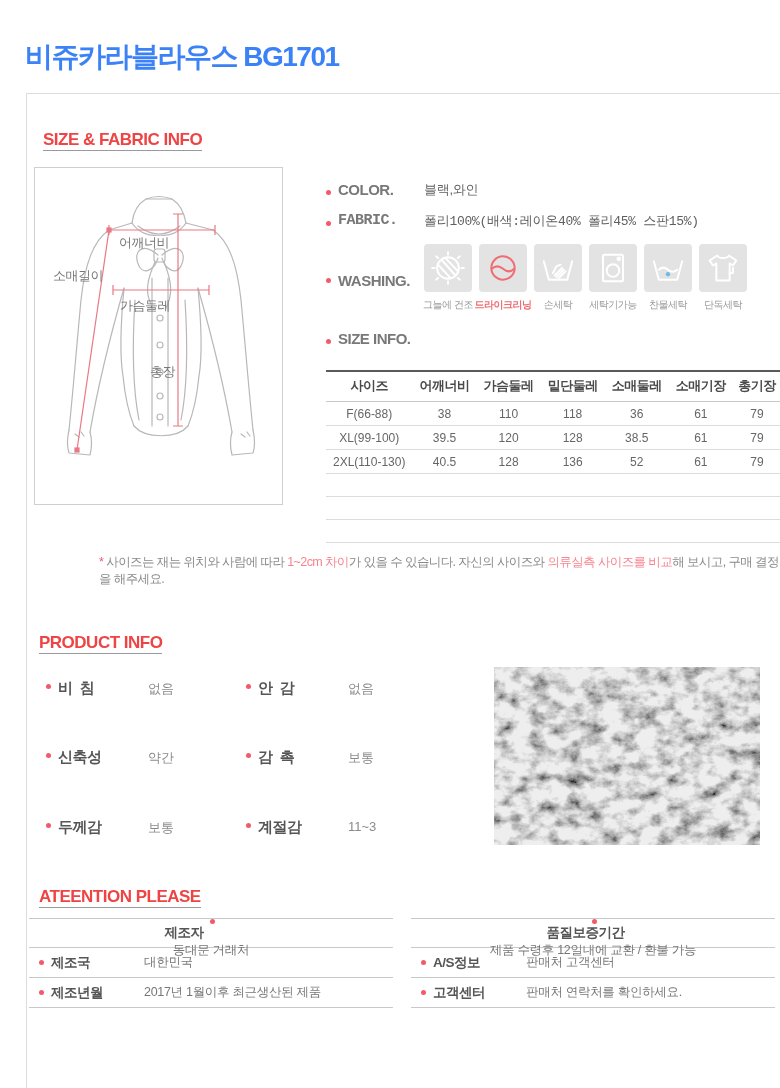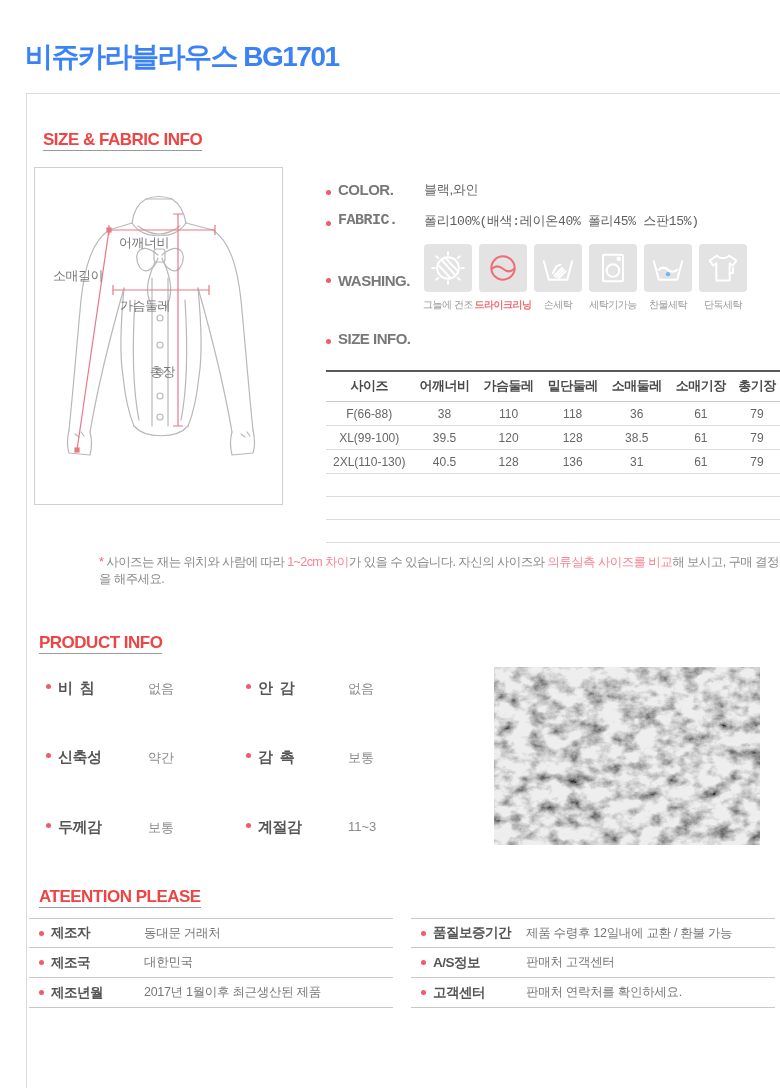--- a/index.html
+++ b/index.html
@@ -46,21 +46,21 @@
   
   .p-row { position:absolute; display:flex; align-items:flex-start; }
   .p-label { font-size:15px; font-weight:bold; color:#555; letter-spacing:-0.5px; white-space:pre; width:62px; flex:0 0 auto; }
   .p-value { font-size:13px; color:#8a8a8a; padding-top:1px;margin-left:28px; }
 
   .swatch { position:absolute; left:467px; top:573px; width:266px; height:178px; }
 
   
   .att-table { position:absolute; top:824px; width:364px; }
   .att-row { height:30px; display:flex; align-items:center; border-bottom:1px solid #c9c9c9; }
-  .att-row:first-child { border-top:1px solid #c9c9c9; }
+  .att-row:first-child { border-top:1px solid #c9c9c9;flex-direction:column; }
   .att-label { font-size:13.5px; font-weight:bold; color:#555; letter-spacing:-0.5px; width:93px; flex:0 0 auto; }
   .att-value { font-size:12.5px; color:#777; letter-spacing:-0.3px; }
   .att-table .dot { margin-top:0; }
 </style>
 </head>
 <body>
 
 <h1 class="page-title">비쥬카라블라우스 BG1701</h1>
 
 <div class="frame">
@@ -241,21 +241,21 @@
         <td>128</td>
         <td>38.5</td>
         <td>61</td>
         <td>79</td>
       </tr>
       <tr>
         <td>2XL(110-130)</td>
         <td>40.5</td>
         <td>128</td>
         <td>136</td>
-        <td>31</td>
+        <td>52</td>
         <td>61</td>
         <td>79</td>
       </tr>
       <tr class="empty-row">
           <td colspan="7"></td>
         </tr>
       <tr class="empty-row">
           <td colspan="7"></td>
         </tr>
       <tr class="empty-row">

